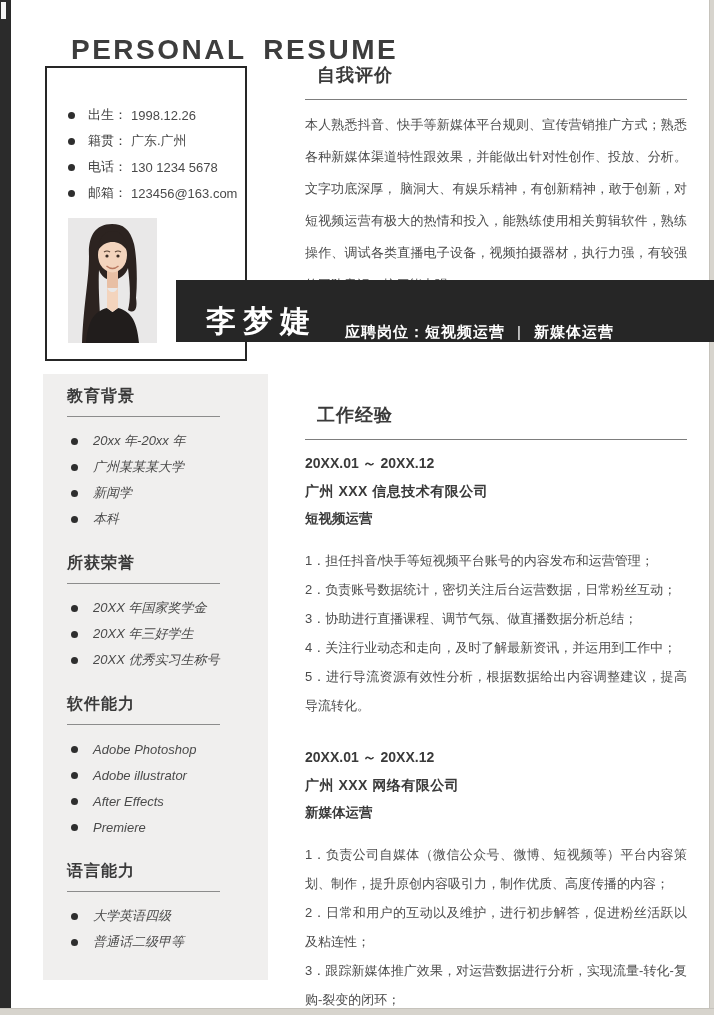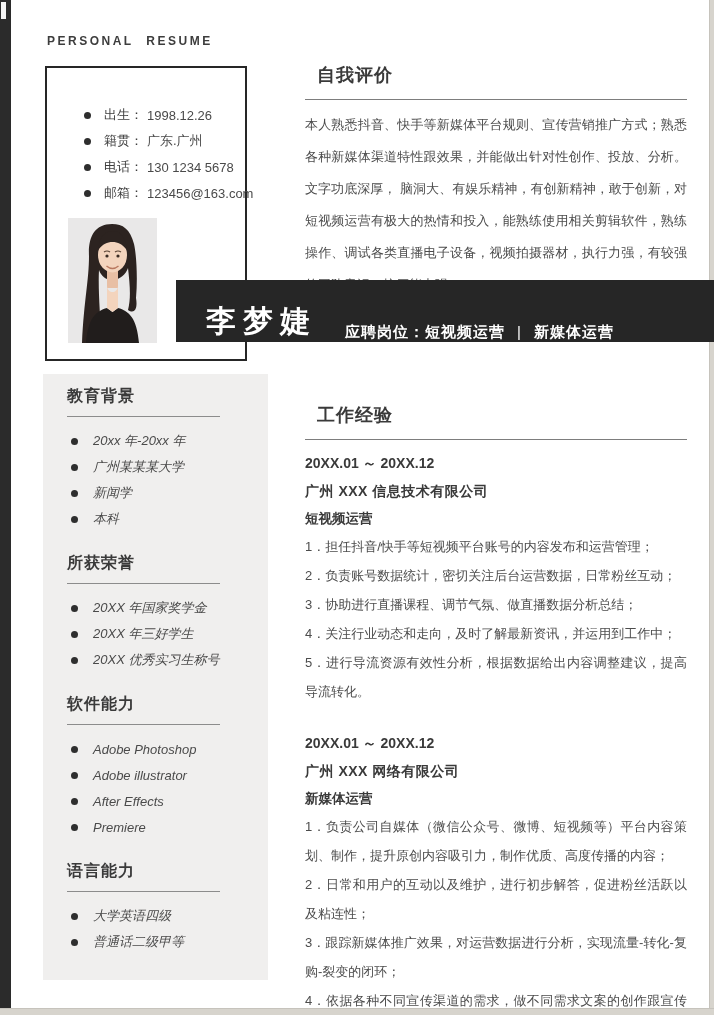--- a/index.html
+++ b/index.html
@@ -10,25 +10,25 @@
 
   
   .left-bar{position:absolute;left:0;top:0;width:11px;height:1008px;background:#2b2b2b;}
   .scroll-thumb{position:absolute;left:1px;top:2px;width:5px;height:17px;background:#f4f4f4;}
   .right-strip{position:absolute;right:0;top:0;width:5px;height:100%;background:#d7d4cd;border-left:1px solid #c6c3bc;}
   .bottom-strip{position:absolute;left:0;bottom:0;width:100%;height:7px;background:#d7d4cd;border-top:1px solid #c6c3bc;}
 
   .page{position:absolute;left:11px;top:0;width:698px;height:1008px;background:#ffffff;}
 
   
-  .resume-title{position:absolute;left:36px;top:34px;font-size:12px;font-weight:bold;color:#3d3d3d;letter-spacing:2.5px;word-spacing:7px;}
+  .resume-title{position:absolute;left:60px;top:34px;font-size:28px;font-weight:bold;color:#3d3d3d;letter-spacing:2.5px;word-spacing:7px;}
 
   
   .info-box{position:absolute;left:34px;top:66px;width:202px;height:295px;border:2px solid #262626;background:#fff;}
-  .info-list{list-style:none;margin:0;padding:34px 0 0 37px;}
+  .info-list{list-style:none;margin:0;padding:34px 0 0 21px;}
   .info-list li{display:flex;align-items:center;height:26px;font-size:13px;color:#4a4a4a;white-space:nowrap;}
   .dot{display:inline-block;width:7px;height:7px;border-radius:50%;background:#2e2e2e;margin-right:13px;flex:0 0 auto;}
   .info-lbl{color:#3d3d3d;margin-right:4px;}
   .photo{position:absolute;left:21px;top:150px;width:89px;height:125px;overflow:hidden;}
 
   
   .banner{position:absolute;left:165px;top:280px;width:610px;height:62px;background:#262626;display:flex;align-items:flex-end;z-index:3;}
   .banner .name{margin-left:30px;font-size:30px;font-weight:bold;color:#ffffff;letter-spacing:7px;white-space:nowrap;}
   .banner .position{margin-left:28px;font-size:15px;font-weight:bold;color:#ffffff;letter-spacing:1px;white-space:nowrap;}
   .banner .sep{margin:0 12px;font-weight:normal;}
@@ -48,21 +48,21 @@
   .rule-wide{width:100%;height:1px;background:#7d7d7d;margin-top:10px;}
   .self-eval p{margin:9px 0 0 0;font-size:13px;line-height:32px;color:#4c4c4c;text-align:justify;}
 
   .work{position:absolute;left:0;top:340px;width:382px;}
   .job{margin-top:13px;}
   .job.second{margin-top:27px;}
   .job .period{font-size:14px;font-weight:bold;color:#3a3a3a;line-height:20px;margin-top:8px;}
   .job .company{font-size:14px;font-weight:bold;color:#3a3a3a;line-height:20px;margin-top:8px;letter-spacing:.5px;}
   .job .role{font-size:13.5px;font-weight:bold;color:#3a3a3a;line-height:20px;margin-top:8px;}
   .job p.duty{margin:0;font-size:13px;line-height:29px;color:#4c4c4c;text-align:justify;}
-  .job .duties{margin-top:3px;}
+  .job .duties{margin-top:17px;}
 </style>
 </head>
 <body>
 
 <div class="screen">
 
   <div class="left-bar">
     <div class="scroll-thumb"></div>
   </div>
 

